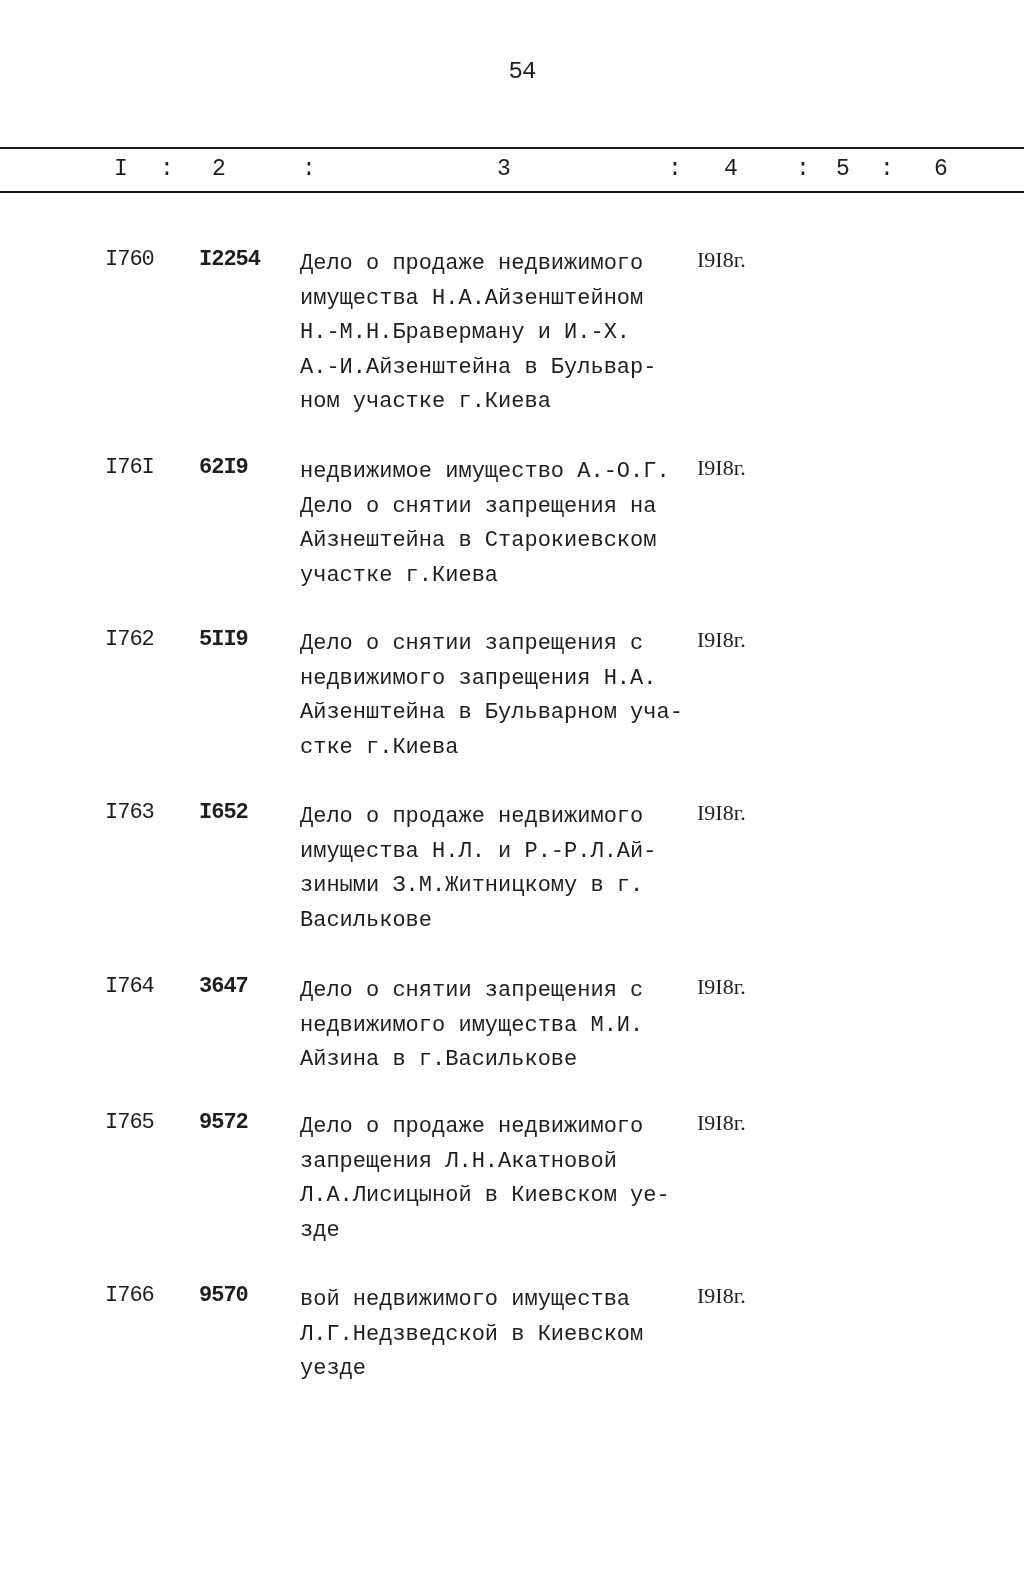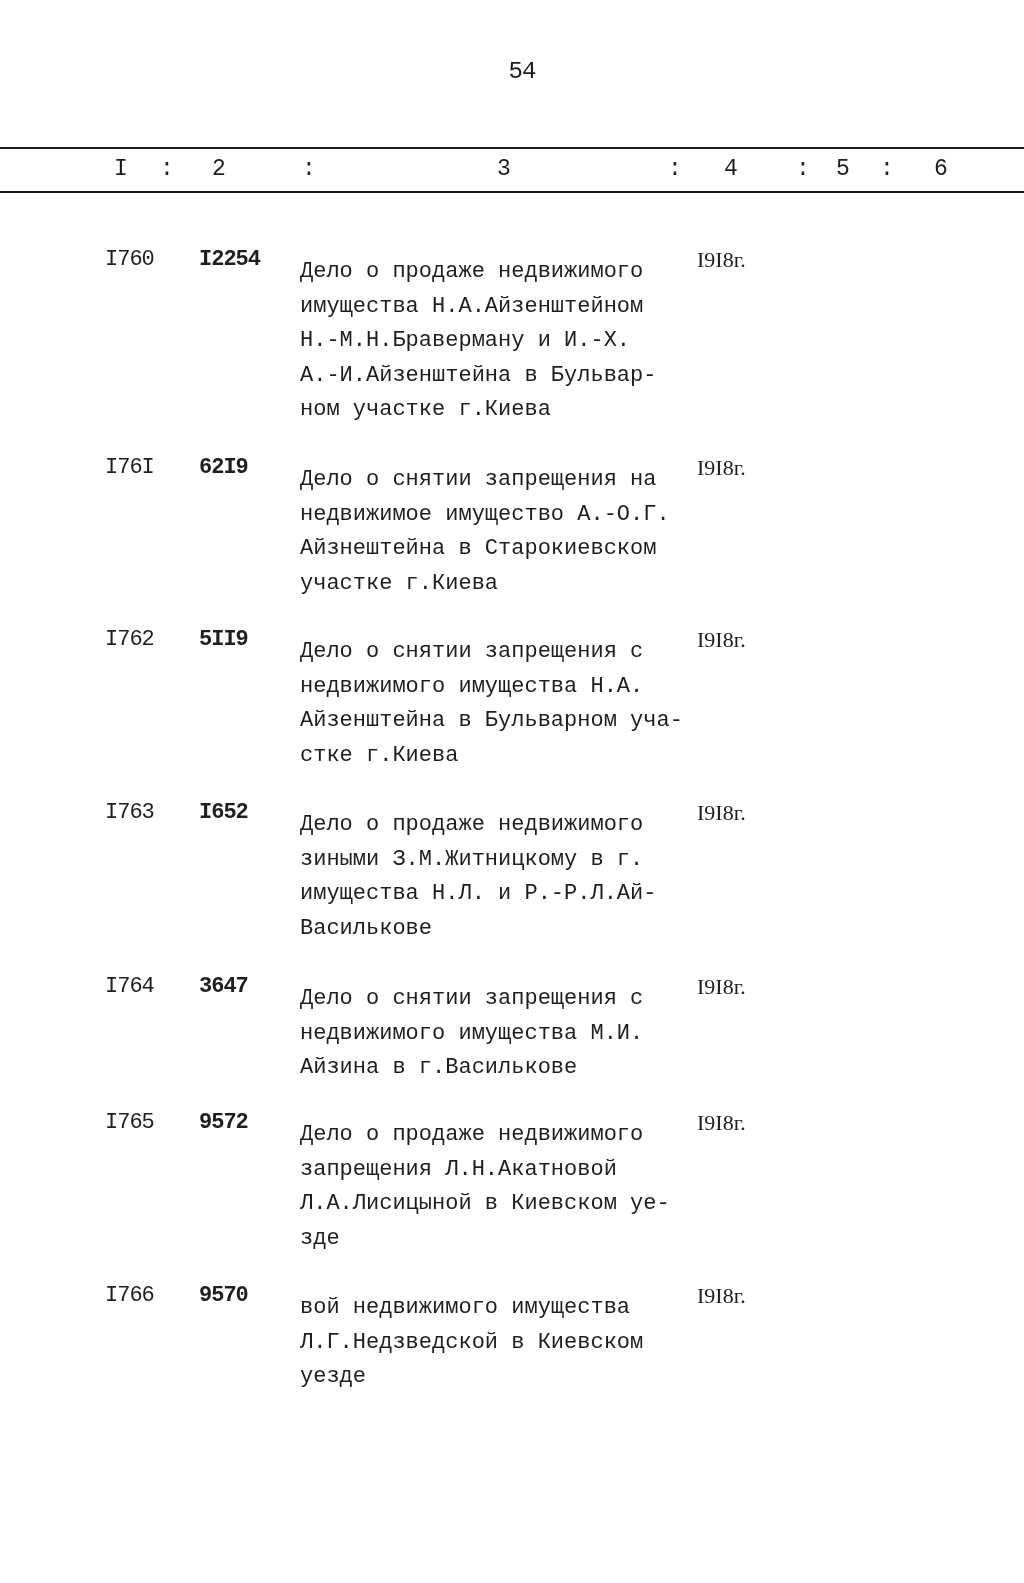--- a/index.html
+++ b/index.html
@@ -56,21 +56,21 @@
     .entry .ref {
       position: absolute;
       left: 199px;
       top: 0;
       letter-spacing: -1px;
       font-weight: bold;
     }
     .entry .desc {
       position: absolute;
       left: 300px;
-      top: 12px;
+      top: 4px;
       width: 400px;
     }
     .entry .desc div {
       white-space: pre;
     }
     .entry .year {
       position: absolute;
       left: 697px;
       top: 0;
       font-family: Liberation Serif, serif;
@@ -107,45 +107,45 @@
         <div>Н.-М.Н.Браверману и И.-Х.</div>
         <div>А.-И.Айзенштейна в Бульвар-</div>
         <div>ном участке г.Киева</div>
       </div>
       <span class="year">I9I8г.</span>
     </div>
     <div class="entry" style="top: 451px;">
       <span class="num">I76I</span>
       <span class="ref">62I9</span>
       <div class="desc">
+        <div>недвижимое имущество А.-О.Г.</div>
         <div>Дело о снятии запрещения на</div>
-        <div>недвижимое имущество А.-О.Г.</div>
         <div>Айзнештейна в Старокиевском</div>
         <div>участке г.Киева</div>
       </div>
       <span class="year">I9I8г.</span>
     </div>
     <div class="entry" style="top: 623px;">
       <span class="num">I762</span>
       <span class="ref">5II9</span>
       <div class="desc">
         <div>Дело о снятии запрещения с</div>
-        <div>недвижимого имущества Н.А.</div>
+        <div>недвижимого запрещения Н.А.</div>
         <div>Айзенштейна в Бульварном уча-</div>
         <div>стке г.Киева</div>
       </div>
       <span class="year">I9I8г.</span>
     </div>
     <div class="entry" style="top: 796px;">
       <span class="num">I763</span>
       <span class="ref">I652</span>
       <div class="desc">
         <div>Дело о продаже недвижимого</div>
+        <div>имущества Н.Л. и Р.-Р.Л.Ай-</div>
         <div>зиными З.М.Житницкому в г.</div>
-        <div>имущества Н.Л. и Р.-Р.Л.Ай-</div>
         <div>Василькове</div>
       </div>
       <span class="year">I9I8г.</span>
     </div>
     <div class="entry" style="top: 970px;">
       <span class="num">I764</span>
       <span class="ref">3647</span>
       <div class="desc">
         <div>Дело о снятии запрещения с</div>
         <div>недвижимого имущества М.И.</div>

